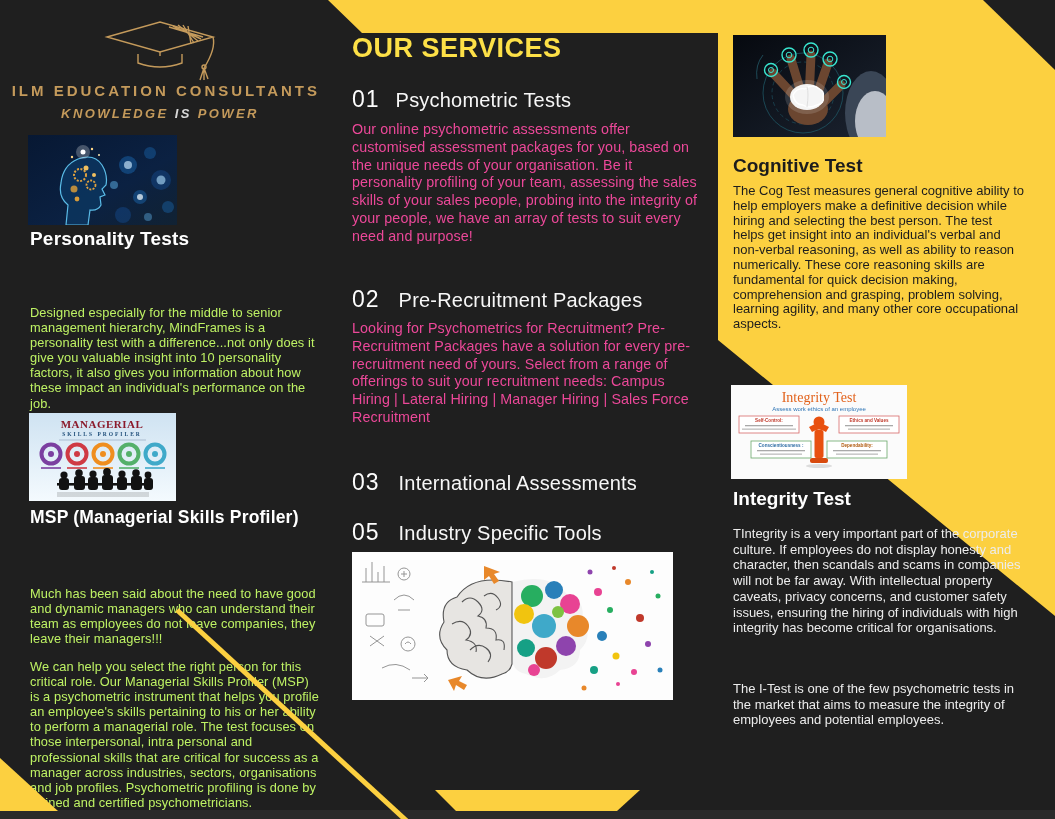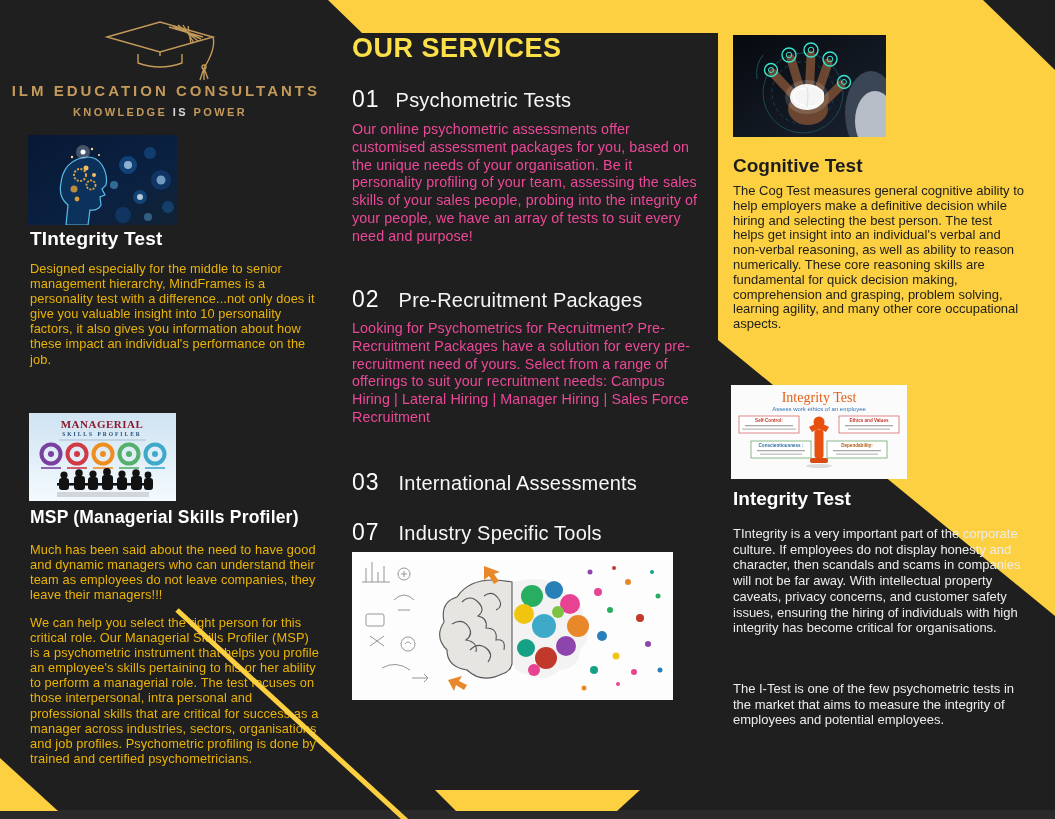--- a/index.html
+++ b/index.html
@@ -13,29 +13,29 @@
   .overlayer{position:absolute;left:0;top:0;z-index:6;pointer-events:none}
   .content{position:absolute;z-index:2}
 
   
   .brand-name{
     position:absolute;left:0;top:82px;width:320px;text-align:right;
     color:#c49a5b;font-size:15px;font-weight:600;letter-spacing:3px;
   }
   .brand-tag{
     position:absolute;left:0;top:106px;width:320px;text-align:center;
-    font-size:11px;font-weight:700;letter-spacing:2.4px;color:#c49a5b;
+    font-size:13px;font-weight:700;letter-spacing:2.4px;color:#c49a5b;font-style:italic;
   }
   .brand-tag .lt{color:#d8d8d8;}
   .h-left{
     position:absolute;color:#fff;font-weight:700;font-size:19px;letter-spacing:.2px;
   }
   .p-left{
-    position:absolute;color:#eab308;font-size:12.8px;line-height:15.1px;
-    letter-spacing:.1px;width:290px;
+    position:absolute;color:#bef264;font-size:12.8px;line-height:15.1px;
+    letter-spacing:.1px;width:290px;margin-top:44px;
   }
 
   
   .services-heading{
     position:absolute;left:352px;top:33px;color:#fde047;
     font-size:27px;font-weight:800;letter-spacing:.5px;
   }
   .svc-row{position:absolute;left:352px;display:flex;align-items:baseline;justify-content:space-between;}
   .svc-num{color:#fdfdfd;font-size:23px;font-weight:300;letter-spacing:1px;}
   .svc-title{color:#f7f7f7;font-size:20px;font-weight:400;letter-spacing:.2px;}
@@ -119,21 +119,21 @@
       <circle cx="66" cy="40" r="2" fill="#f0c060"></circle>
       <circle cx="49" cy="64" r="2.4" fill="#d79b3a"></circle>
     </g>
     <circle cx="55" cy="17" r="2.5" fill="#ffffff"></circle>
     <circle cx="55" cy="17" r="7" fill="#ffffff" opacity="0.25"></circle>
     <circle cx="44" cy="22" r="1.2" fill="#ffd98a"></circle>
     <circle cx="64" cy="14" r="1.2" fill="#ffd98a"></circle>
     <circle cx="71" cy="20" r="1" fill="#ffe9b0"></circle>
   </svg>
 
-  <div class="h-left" style="left:30px;top:228px">TIntegrity Test</div>
+  <div class="h-left" style="left:30px;top:228px">Personality Tests</div>
   <div class="p-left" style="left:30px;top:261px">Designed especially for the middle to senior management hierarchy, MindFrames is a personality test with a difference...not only does it give you valuable insight into 10 personality factors, it also gives you information about how these impact an individual's performance on the job.</div>
 
   <svg class="photo" style="left:29px;top:413px" width="147" height="88" viewBox="0 0 147 88">
     <defs>
       <linearGradient id="mbg" x1="0" y1="0" x2="0" y2="1">
         <stop offset="0" stop-color="#cfe3f2"></stop>
           <stop offset="1" stop-color="#f4fafe"></stop>
       </linearGradient>
     </defs>
     <rect width="147" height="88" fill="url(#mbg)"></rect>
@@ -196,21 +196,21 @@
     <span class="svc-title gap-lg">Pre-Recruitment Packages</span>
   </div>
   <div class="p-mid" style="top:320px">Looking for Psychometrics for Recruitment? Pre-Recruitment Packages have a solution for every pre-recruitment need of yours. Select from a range of offerings to suit your recruitment needs: Campus Hiring | Lateral Hiring | Manager Hiring | Sales Force Recruitment</div>
 
   <div class="svc-row" style="top:469px">
     <span class="svc-num">03</span>
     <span class="svc-title gap-lg">International Assessments</span>
   </div>
 
   <div class="svc-row" style="top:519px">
-    <span class="svc-num">07</span>
+    <span class="svc-num">05</span>
     <span class="svc-title gap-lg">Industry Specific Tools</span>
   </div>
 
   <svg class="photo" style="left:352px;top:552px" width="321" height="148" viewBox="0 0 321 148">
     <rect width="321" height="148" fill="#fdfdfd"></rect>
 
     <g stroke="#555" fill="none" stroke-width="1.1">
       <path d="M160,30 Q120,22 105,45 Q88,50 92,70 Q82,85 95,98 Q95,115 115,118 Q130,132 150,122 Q158,120 160,112 Z" fill="#e7e5e2"></path>
       <path d="M110,50 q8,-8 16,0 q8,8 0,14 q10,2 8,12 q12,0 10,12 q10,-2 8,10"></path>
       <path d="M100,72 q10,-6 16,2 q6,8 -2,14 q12,2 10,12"></path>

